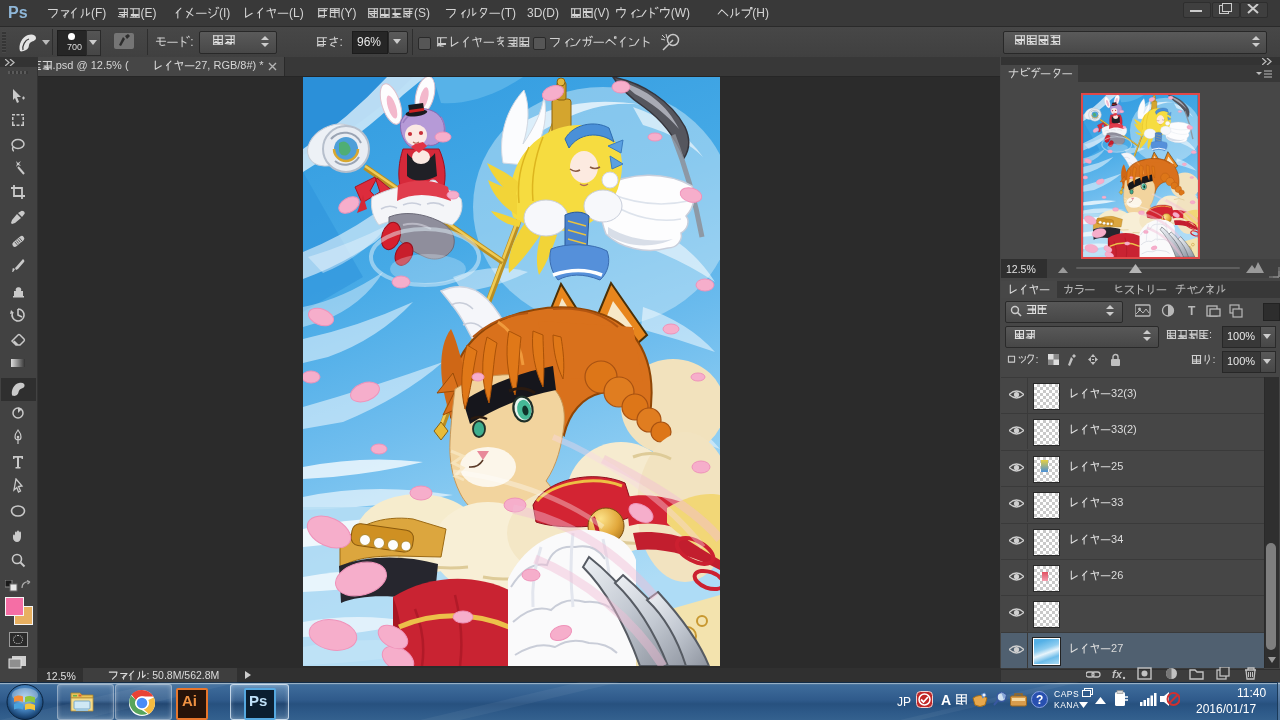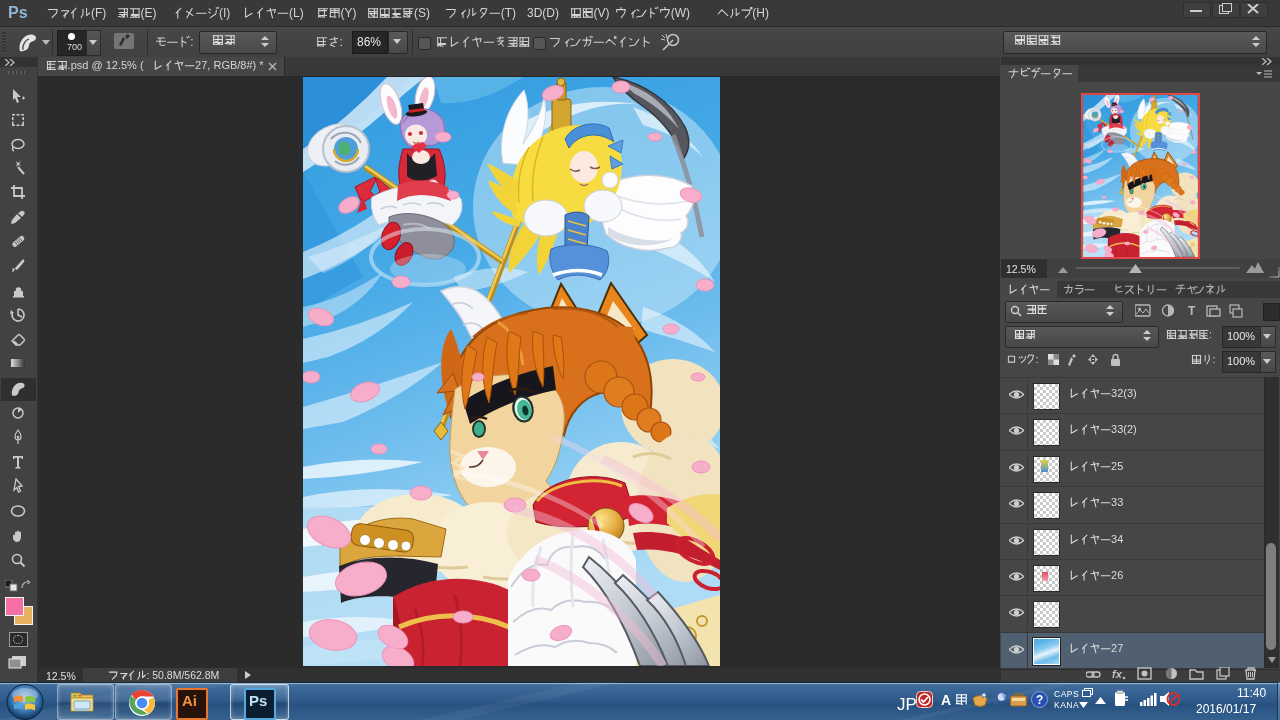--- a/index.html
+++ b/index.html
@@ -231,21 +231,21 @@
         <polyline points="1.7,1.7 1.7,10.1"></polyline>
         <polyline points="2.4,5.5 9.6,5.5"></polyline>
         <polyline points="2.4,8.4 9.6,8.4"></polyline>
         <polyline points="7.4,2.2 7.4,9.8"></polyline>
         <polyline points="13.9,3.4 21.6,2.4"></polyline>
         <polyline points="18.5,1.0 19.2,5.8"></polyline>
         <polyline points="20.6,6.2 15.8,7.0 14.6,9.1 18.5,10.6"></polyline>
         <text x="23.5" y="9.8" font-size="12px" fill="#d0d0d0" stroke="none" font-weight="400"> :</text>
       </svg></div>
 <div class="abs" style="left:352px;top:31px;width:34px;height:21px;background:#262626;border:1px solid #1c1c1c"></div>
-<div class="t" style="left:357px;top:35px;font-size:12px;color:#e8e8e8">86%</div>
+<div class="t" style="left:357px;top:35px;font-size:12px;color:#e8e8e8">96%</div>
 <div class="abs" style="left:388px;top:31px;width:18px;height:21px;background:linear-gradient(#5a5a5a,#484848);border:1px solid #282828;border-radius:2px"></div>
 <svg class="abs" style="left:393px;top:39px" width="8" height="5">
       <path d="M0,0 L8,0 L4,5 Z" fill="#ccc"></path>
     </svg>
 <div class="abs" style="left:412px;top:29px;width:1px;height:26px;background:#2e2e2e"></div>
 <div class="abs" style="left:418px;top:37px;width:11px;height:11px;background:#565656;border:1px solid #2a2a2a;border-radius:2px"></div>
 <div style="position:absolute;left:436px;top:36px;line-height:0"><svg width="94" height="15" style="overflow:visible" fill="none" stroke="#d0d0d0" stroke-width="1.05" stroke-linecap="round" stroke-linejoin="round" font-family="Liberation Sans, sans-serif">
         <polyline points="1.4,1.7 10.6,1.7"></polyline>
         <polyline points="1.4,9.6 7.2,10.3"></polyline>
         <polyline points="1.7,1.7 1.7,10.1"></polyline>
@@ -338,21 +338,21 @@
         <polyline points="39.8,2.2 39.8,9.8"></polyline>
         <polyline points="38.9,7.2 42.7,9.8"></polyline>
       </svg></div>
 <svg class="abs" style="left:1252px;top:36px" width="8" height="11">
       <path d="M4,0 L8,4 L0,4 Z M4,11 L8,7 L0,7 Z" fill="#ccc"></path>
     </svg>
 <div class="abs" style="left:0;top:57px;width:1280px;height:625px;background:#454545"></div>
 <div class="abs" style="left:37px;top:76px;width:963px;height:592px;background:#2b2b2b"></div>
 <div class="abs" style="left:37px;top:57px;width:963px;height:19px;background:#383838;border-bottom:1px solid #262626"></div>
 <div class="abs" style="left:37px;top:57px;width:247px;height:19px;background:#464646;border-right:1px solid #2a2a2a"></div>
-<div style="position:absolute;left:46px;top:60px;line-height:0"><svg width="99" height="14" style="overflow:visible" fill="none" stroke="#d6d6d6" stroke-width="1.05" stroke-linecap="round" stroke-linejoin="round" font-family="Liberation Sans, sans-serif">
+<div style="position:absolute;left:31px;top:60px;line-height:0"><svg width="99" height="14" style="overflow:visible" fill="none" stroke="#d6d6d6" stroke-width="1.05" stroke-linecap="round" stroke-linejoin="round" font-family="Liberation Sans, sans-serif">
         <polyline points="1.3,1.5 9.7,1.5"></polyline>
         <polyline points="1.3,9.5 9.7,9.5"></polyline>
         <polyline points="1.5,1.5 1.5,9.2"></polyline>
         <polyline points="2.2,4.2 8.8,4.2"></polyline>
         <polyline points="2.2,7.7 8.8,7.7"></polyline>
         <polyline points="4.2,2.0 4.2,9.0"></polyline>
         <polyline points="12.1,1.5 20.5,1.5"></polyline>
         <polyline points="12.1,8.8 17.4,9.5"></polyline>
         <polyline points="20.2,1.5 20.2,9.2"></polyline>
         <polyline points="13.0,5.9 19.6,5.9"></polyline>
@@ -1138,21 +1138,21 @@
 <circle cx="14" cy="14" r="13" fill="#fff"></circle>
 <path d="M14,1 a13,13 0 0 1 11.3,6.5 L14,7.5 a6.5,6.5 0 0 0 -6,4 L3.5,5.5 A13,13 0 0 1 14,1 Z" fill="#e84335"></path>
 <path d="M25.8,8.5 a13,13 0 0 1 -5,16.5 L15.5,20.3 a6.5,6.5 0 0 0 4.8,-9.3 Z" fill="#f5bb41"></path>
 <path d="M3,6.5 a13,13 0 0 0 16.5,18.2 L13,20.4 a6.5,6.5 0 0 1 -5.2,-9.5 Z" fill="#57a55c"></path>
 <circle cx="14" cy="14" r="6" fill="#4a8cf5" stroke="#fff" stroke-width="1.3"></circle>
 </svg>
 <div class="abs" style="left:176px;top:688px;width:28px;height:28px;background:#271309;border:2px solid #e8762c;border-radius:2px"></div>
 <div class="t" style="left:182px;top:692px;font-size:15px;font-weight:bold;color:#f09242">Ai</div>
 <div class="abs" style="left:244px;top:688px;width:28px;height:28px;background:#0b1e30;border:2px solid #55a8e0;border-radius:2px"></div>
 <div class="t" style="left:249px;top:692px;font-size:15px;font-weight:bold;color:#bfe0f8">Ps</div>
-<div class="t" style="left:897px;top:695px;font-size:17px;color:#fff">JP</div>
+<div class="t" style="left:897px;top:695px;font-size:12px;color:#fff">JP</div>
 <svg class="abs" style="left:916px;top:691px" width="17" height="17">
       <rect x="0.5" y="0.5" width="16" height="16" rx="4" fill="#c02828" stroke="#f0d0d0"></rect>
       <circle cx="8.5" cy="8.5" r="5.5" fill="none" stroke="#fff" stroke-width="1.5"></circle>
       <path d="M5,8.5 l2.5,2.5 L12,6" stroke="#fff" stroke-width="1.8" fill="none"></path>
     </svg>
 <div class="t" style="left:941px;top:692px;font-size:14px;color:#fff;font-weight:bold">A</div>
 <div style="position:absolute;left:955px;top:693px;line-height:0"><svg width="13" height="16" style="overflow:visible" fill="none" stroke="#ffffff" stroke-width="1.10" stroke-linecap="round" stroke-linejoin="round" font-family="Liberation Sans, sans-serif">
         <polyline points="1.6,1.8 11.4,1.8"></polyline>
         <polyline points="1.6,10.4 7.8,11.2"></polyline>
         <polyline points="1.8,1.8 1.8,10.9"></polyline>

